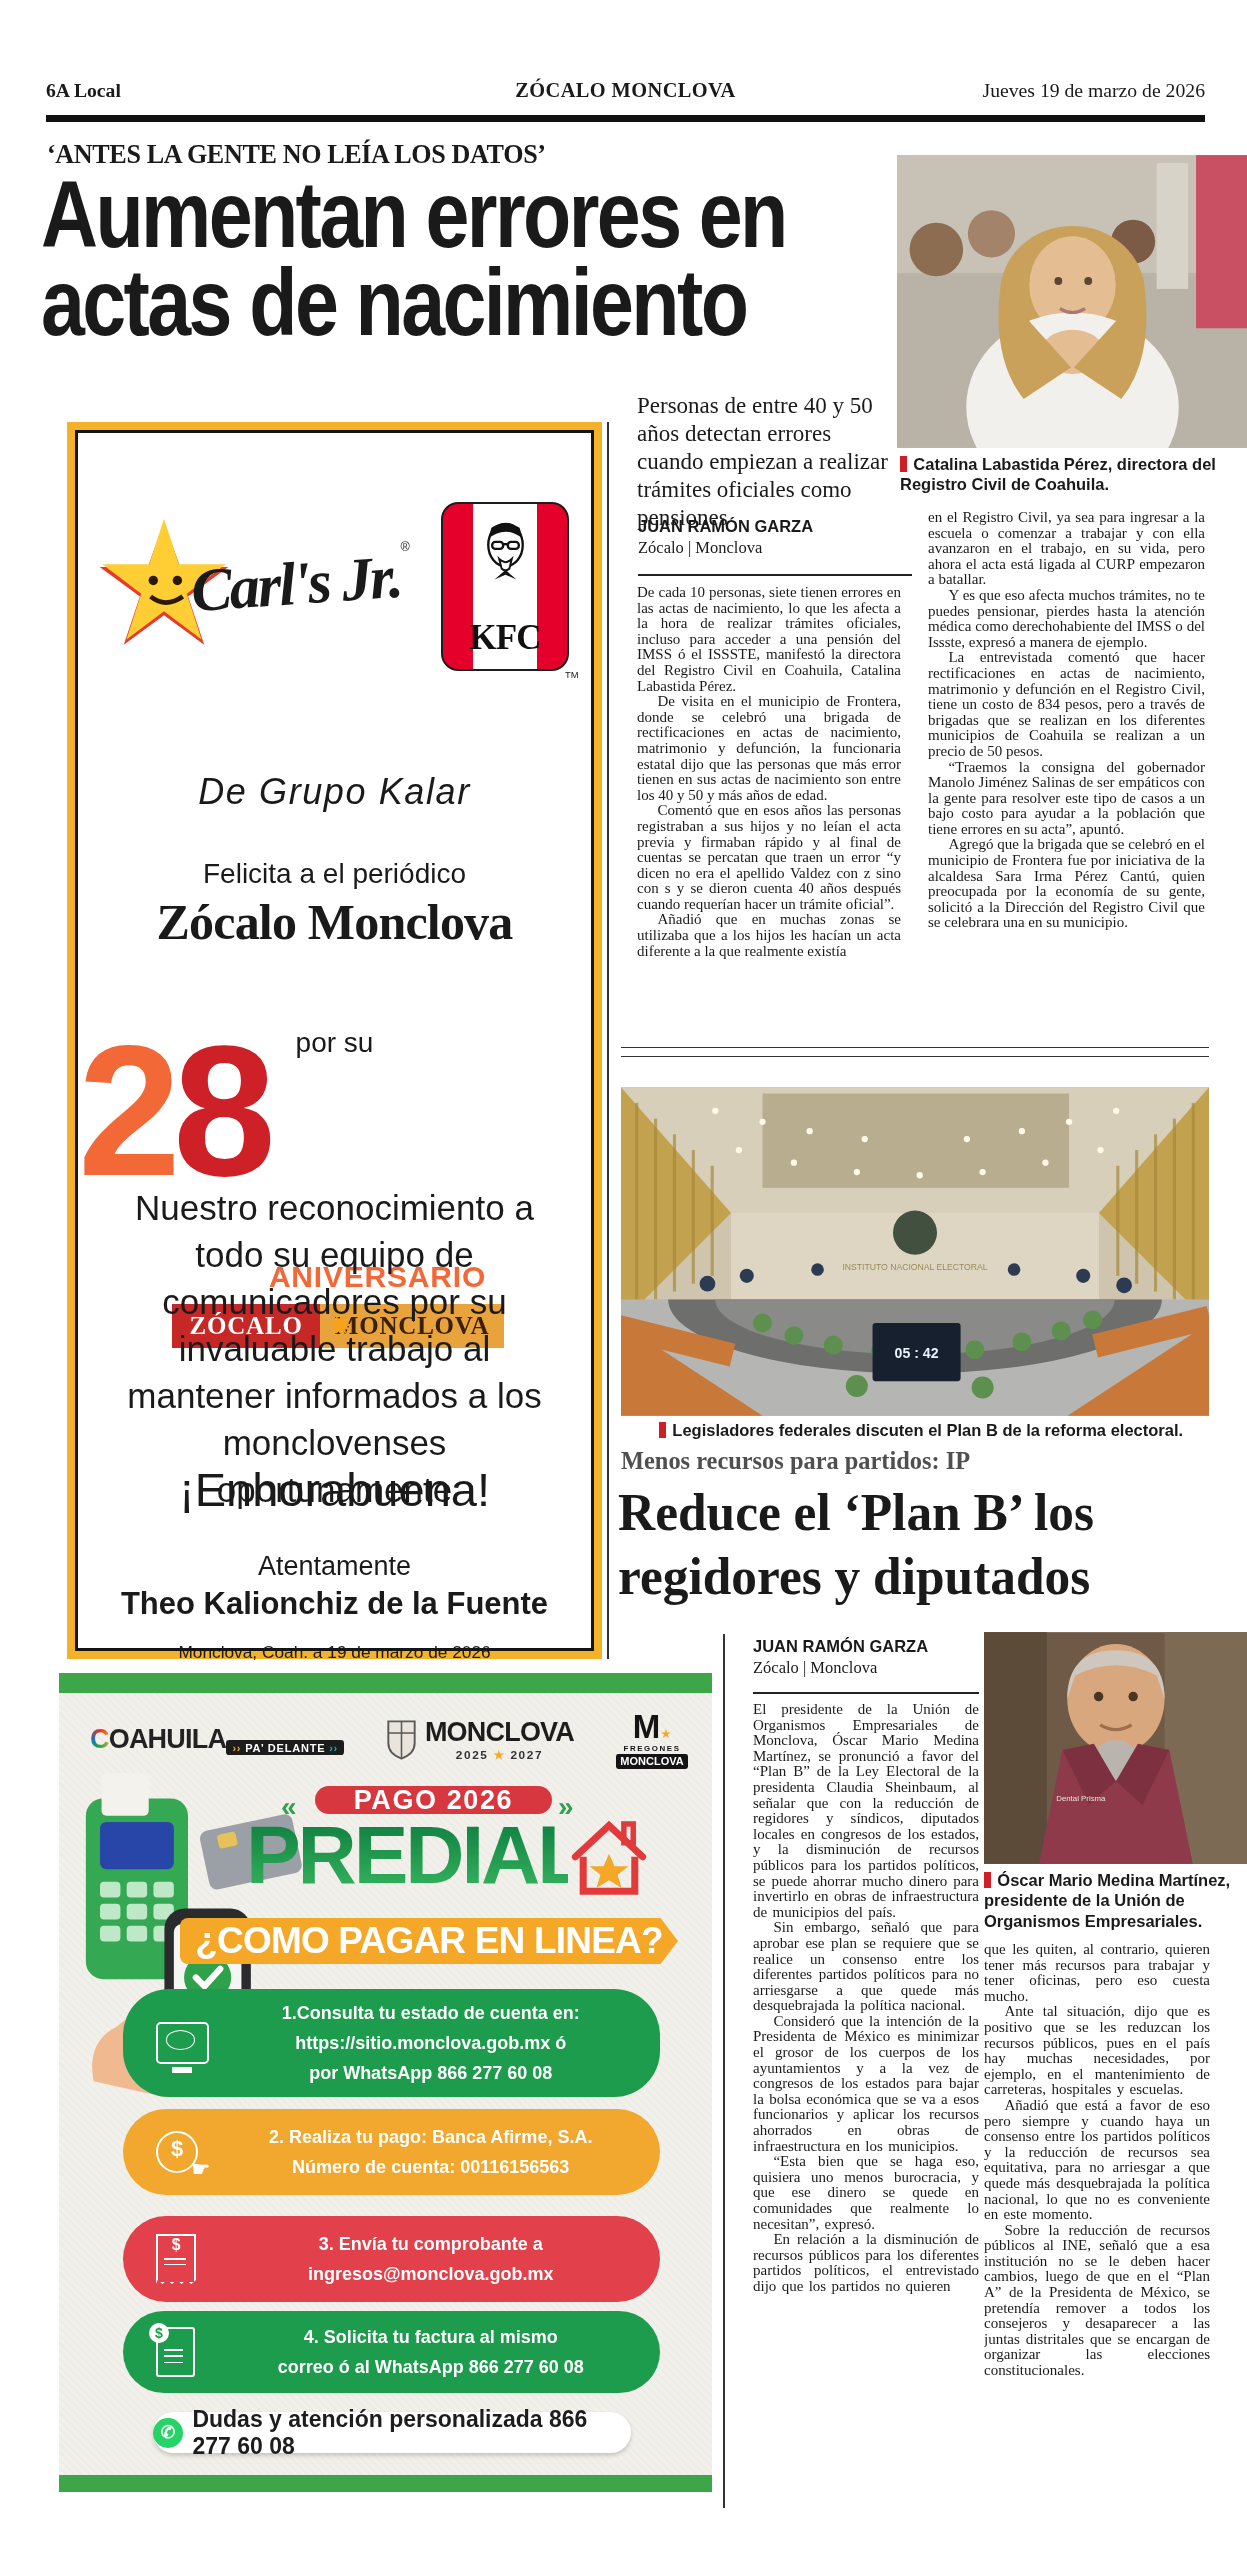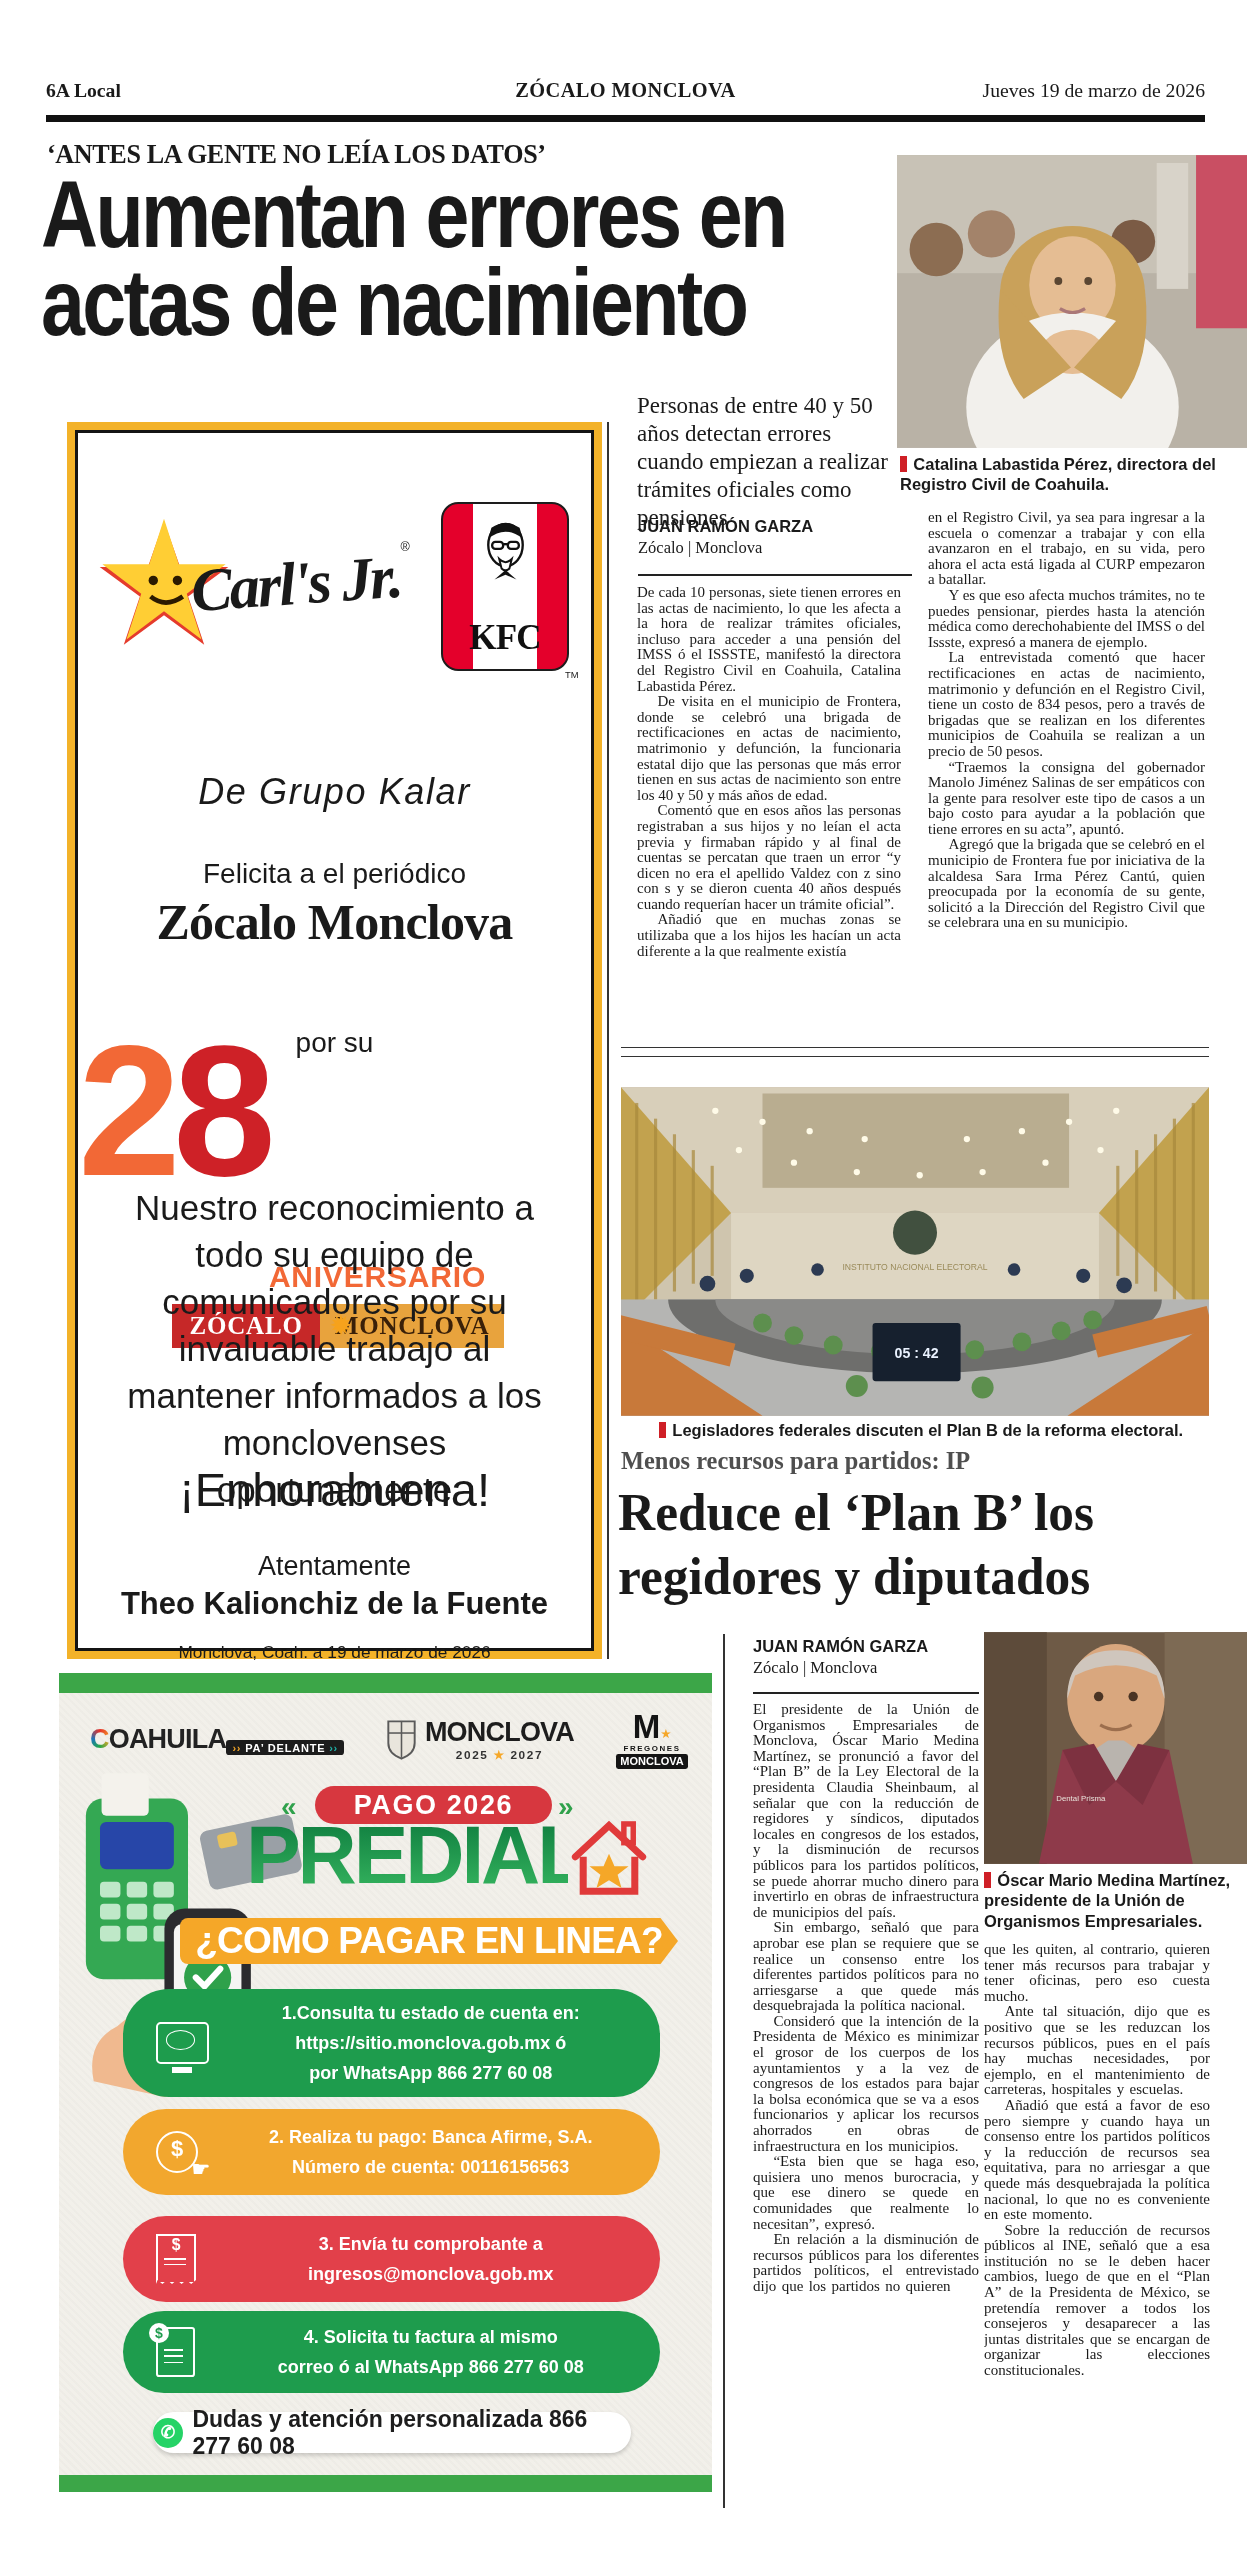--- a/index.html
+++ b/index.html
@@ -88,21 +88,21 @@
   .co-pill .chl{color:#F5A728;} .co-pill .chr{color:#20b2aa;}
   .mva-logo{display:flex;align-items:center;gap:7.9px;}
   .mva-name{font-weight:bold;font-size:27px;color:#1d1d1d;letter-spacing:-0.8px;}
   .mva-years{font-weight:bold;font-size:11.8px;color:#333;text-align:center;letter-spacing:1.6px;}
   .mva-years .st{color:#F5A728;}
   .fre-logo{display:flex;flex-direction:column;align-items:center;line-height:1;}
   .fre-m{font-weight:bold;font-size:33px;color:#141414;}
   .fre-star{color:#F5A728;font-size:12.6px;}
   .fre-s{font-weight:bold;font-size:7.9px;letter-spacing:1.6px;color:#141414;margin-top:1.6px;}
   .fre-box{background:#141414;color:#fff;font-weight:bold;font-size:11px;padding:1.6px 4.7px;border-radius:2.4px;margin-top:1.6px;}
-  .ribbon{position:absolute;left:256px;top:113px;width:237px;height:38px;background:#D7373F;border-radius:19px;
+  .ribbon{position:absolute;left:256px;top:113px;width:237px;height:28px;background:#D7373F;border-radius:19px;
           color:#fff;font-weight:bold;font-size:27px;display:flex;align-items:center;justify-content:center;letter-spacing:1.6px;}
   .chev{position:absolute;top:118px;font-weight:bold;font-size:28px;color:#2FA14B;}
   .chev.l{left:222px;} .chev.r{left:499px;}
   .predial{position:absolute;left:187px;top:143px;width:322px;text-align:center;
            font-weight:bold;font-size:82px;letter-spacing:-3.1px;line-height:77px;
            color:#14864a;background:linear-gradient(180deg,#0E7C3F,#35B45E);
            -webkit-background-clip:text;background-clip:text;-webkit-text-fill-color:transparent;}
   .qband{position:absolute;left:121px;top:245px;width:498px;height:46px;background:#F5A728;
          border-radius:7.9px;clip-path:polygon(0 0,96.5% 0,100% 50%,96.5% 100%,0 100%);
          display:flex;align-items:center;justify-content:center;color:#fff;font-weight:bold;

